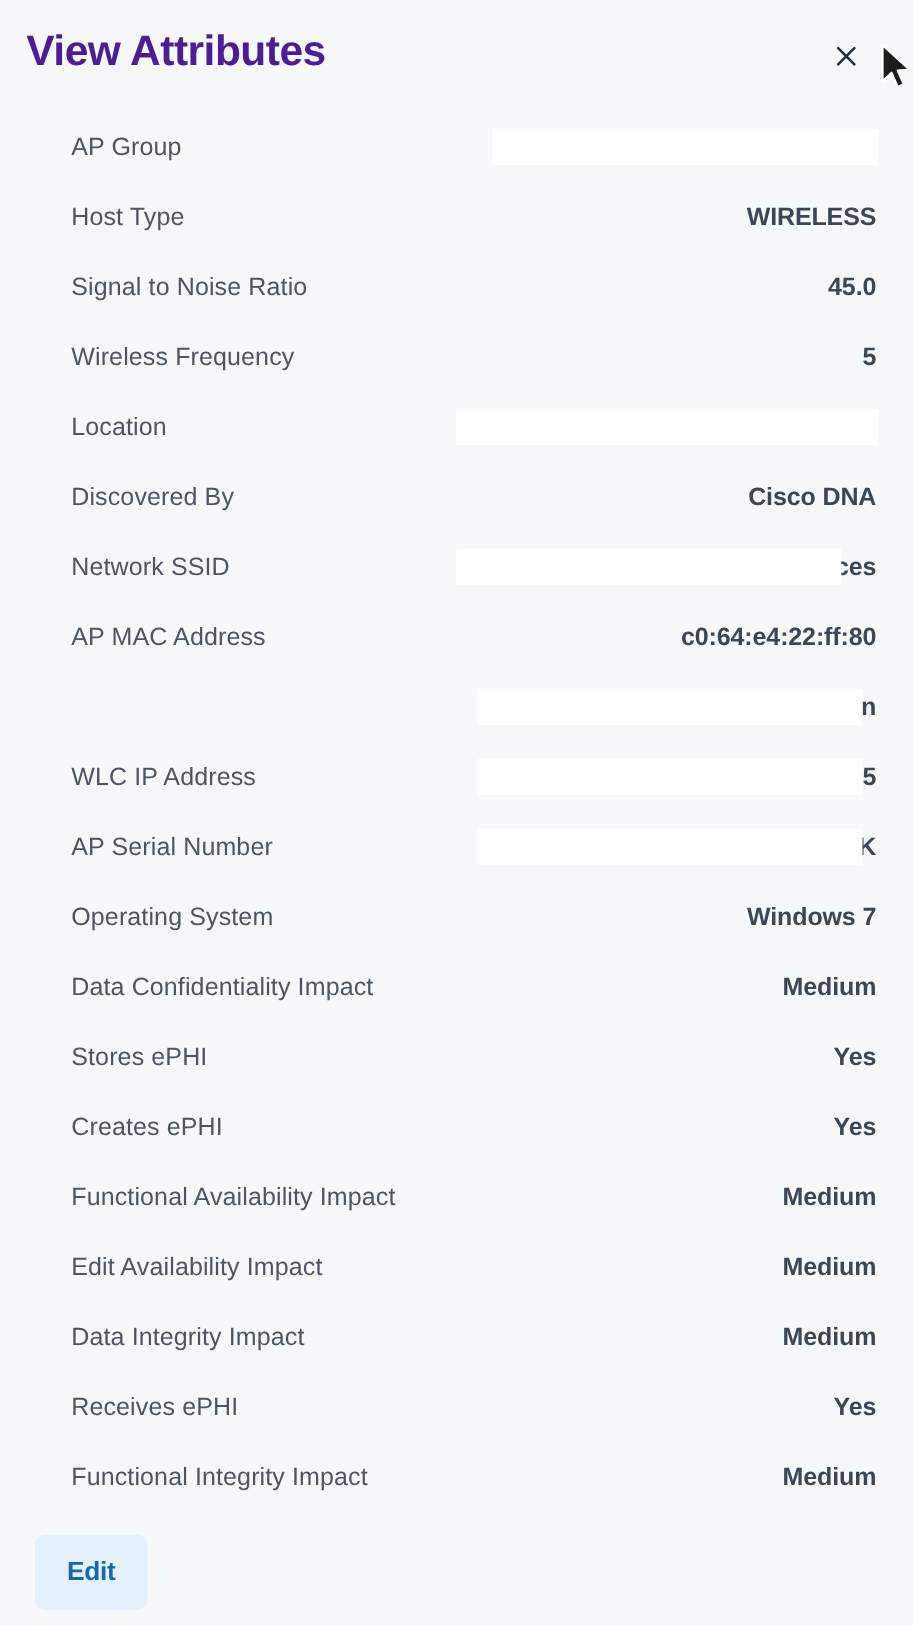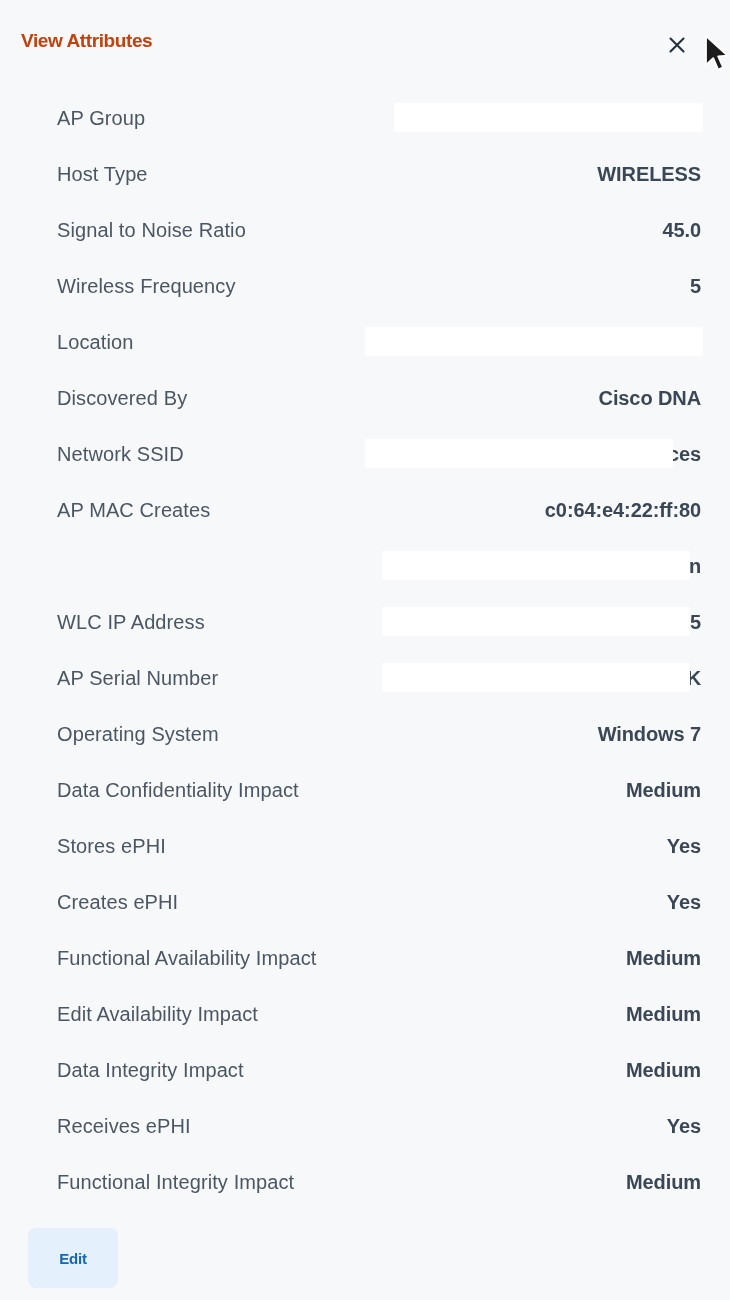--- a/index.html
+++ b/index.html
@@ -28,24 +28,24 @@
   #panel-header {
     position: absolute;
     left: 0; top: 0;
     width: 730px;
     height: 86px;
   }
   #panel-title {
     position: absolute;
     left: 21px;
     top: 20px;
-    font-size: 19px;
+    font-size: 34px;
     font-weight: bold;
     letter-spacing: -0.4px;
-    color: #c2410c;
+    color: #4c1d95;
     line-height: 42px;
     white-space: nowrap;
   }
   #close-button {
     position: absolute;
     left: 660px;
     top: 28px;
     width: 34px;
     height: 34px;
     cursor: pointer;
@@ -103,21 +103,21 @@
     position: absolute;
     left: 28px;
     top: 1228px;
     width: 90px;
     height: 60px;
     background: #e4f0fb;
     border: none;
     border-radius: 8px;
     color: #1668b3;
     font-family: "Liberation Sans", sans-serif;
-    font-size: 15px;
+    font-size: 21px;
     font-weight: bold;
     letter-spacing: -0.2px;
     cursor: pointer;
     padding: 12px;
   }
 
   
   #clipped-row {
     position: absolute;
     left: 0;
@@ -186,21 +186,21 @@
       <div class="attr-row">
         <div class="attr-label">Discovered By</div>
         <div class="attr-value">Cisco DNA</div>
       </div>
       <div class="attr-row">
         <div class="attr-label">Network SSID</div>
         <div class="attr-value">ces</div>
         <div class="redaction" style="left: 365px; width: 308px;"></div>
       </div>
       <div class="attr-row">
-        <div class="attr-label">AP MAC Creates</div>
+        <div class="attr-label">AP MAC Address</div>
         <div class="attr-value">c0:64:e4:22:ff:80</div>
       </div>
       <div class="attr-row">
         <div class="attr-value">n</div>
         <div class="redaction" style="left: 382px; width: 308px;"></div>
       </div>
       <div class="attr-row">
         <div class="attr-label">WLC IP Address</div>
         <div class="attr-value">5</div>
         <div class="redaction" style="left: 382px; width: 308px;"></div>

